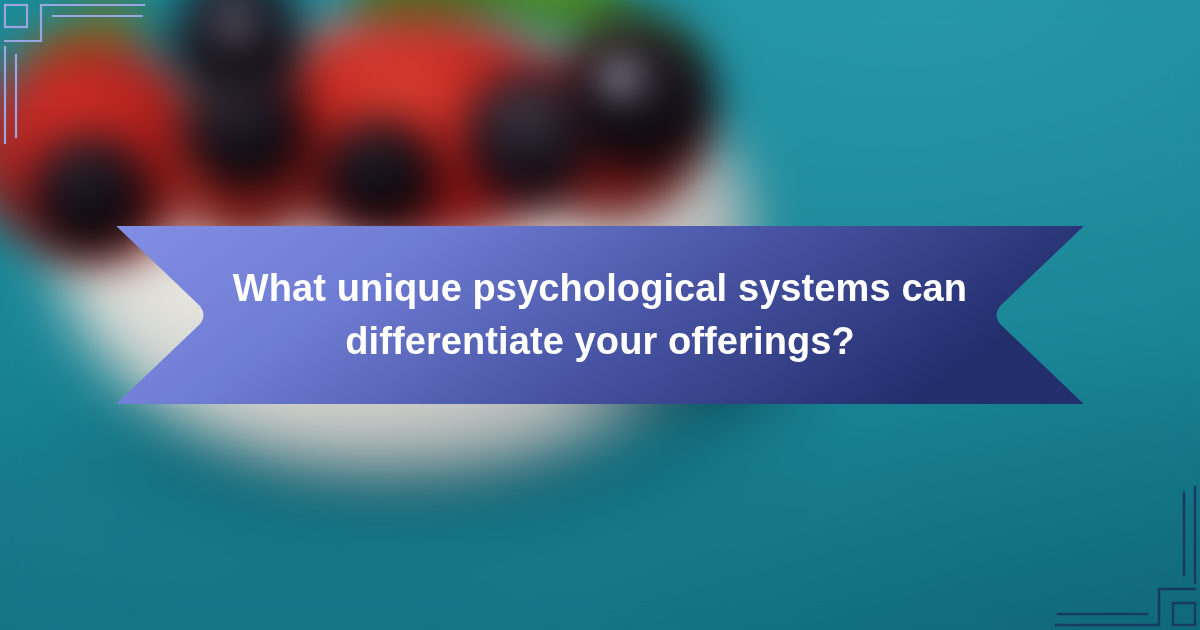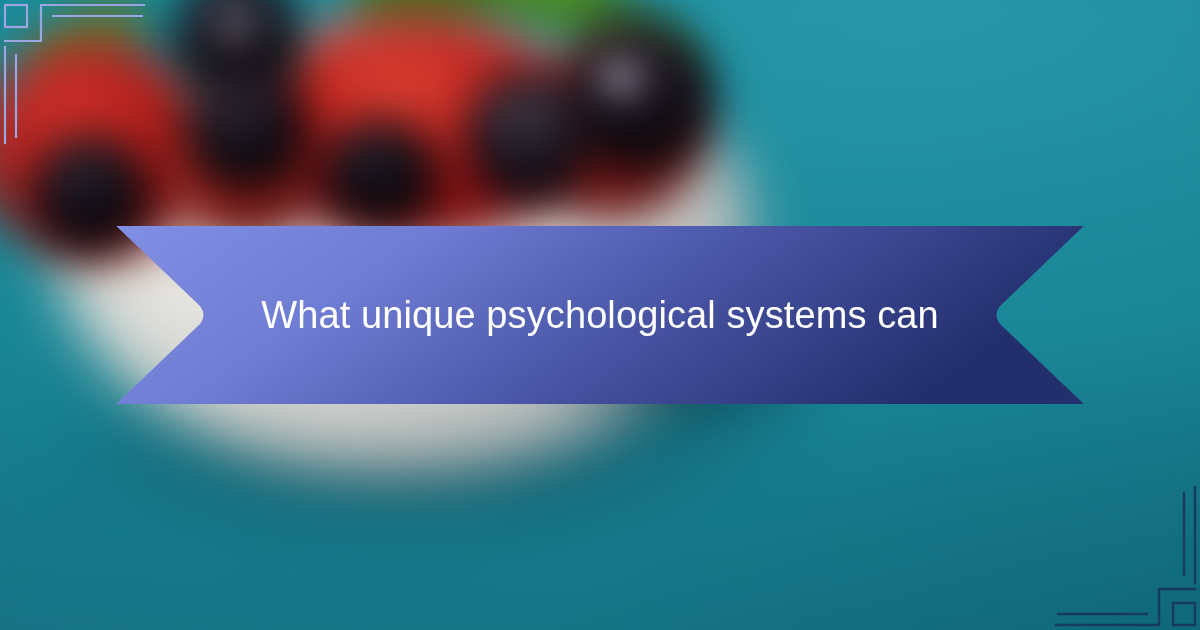--- a/index.html
+++ b/index.html
@@ -155,21 +155,21 @@
     display: flex;
     flex-direction: column;
     align-items: center;
     justify-content: center;
     text-align: center;
   }
   .ribbon-line {
     color: #ffffff;
     font-size: 38px;
     line-height: 53px;
-    font-weight: 400;
+    font-weight: 700;
     letter-spacing: 0.1px;
     white-space: nowrap;
   }
 </style>
 </head>
 <body>
 
 <div class="stage">
 
   <div class="photo">
@@ -259,16 +259,17 @@
           L 14 178
           Q 0 178 0 166
           L 0 12
           Q 0 0 14 0
           Z" fill="url(#ribbonGrad2)"></path>
       </g>
     </svg>
 
     <div class="ribbon-text">
       <div class="ribbon-line">What unique psychological systems can</div>
+      <div class="ribbon-line">differentiate your offerings?</div>
     </div>
   </div>
 
 </div>
 
 </body></html>

